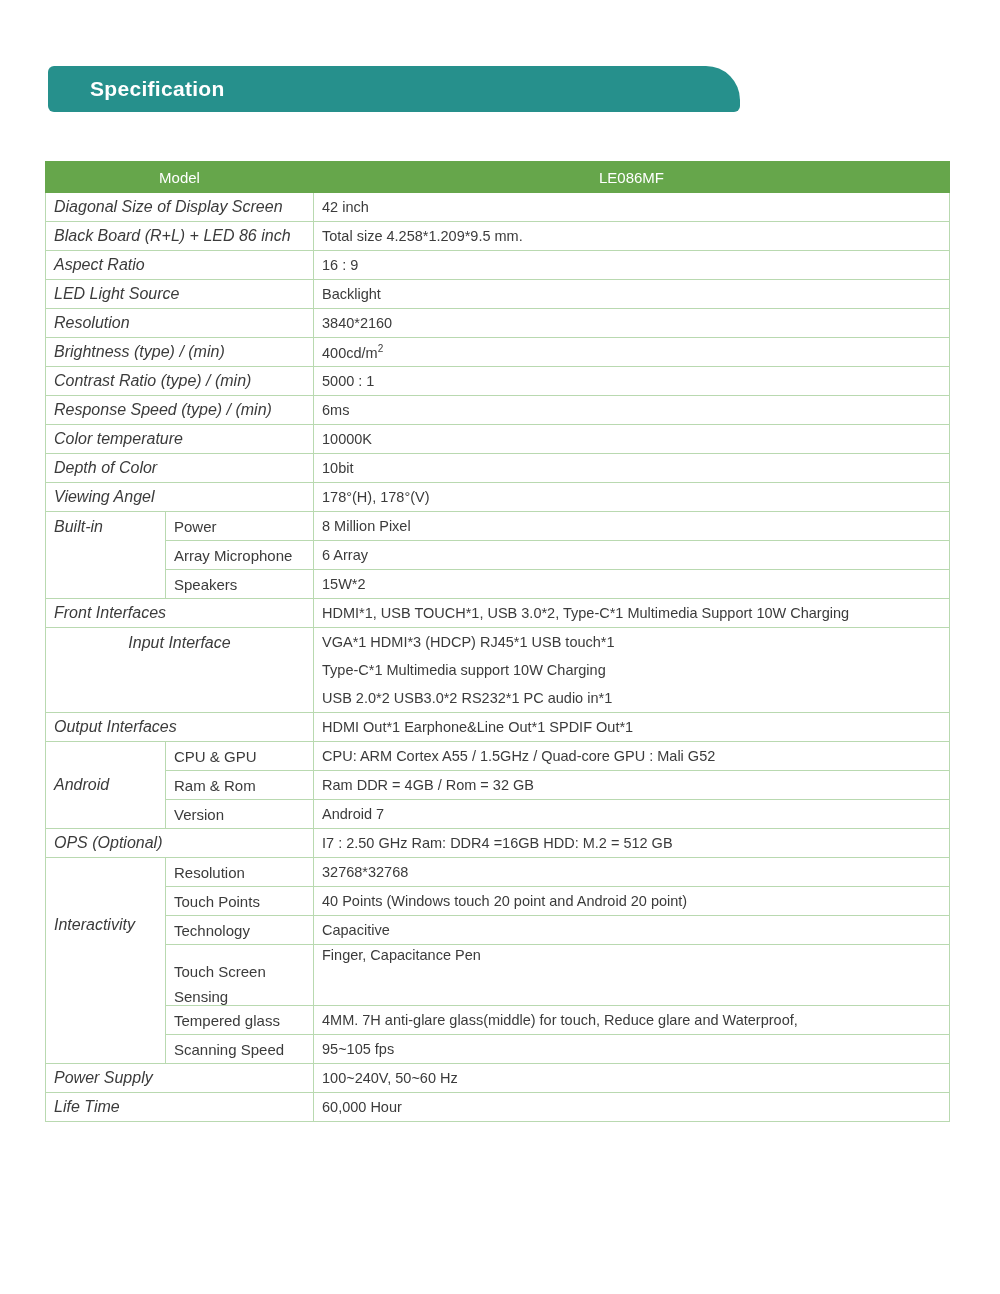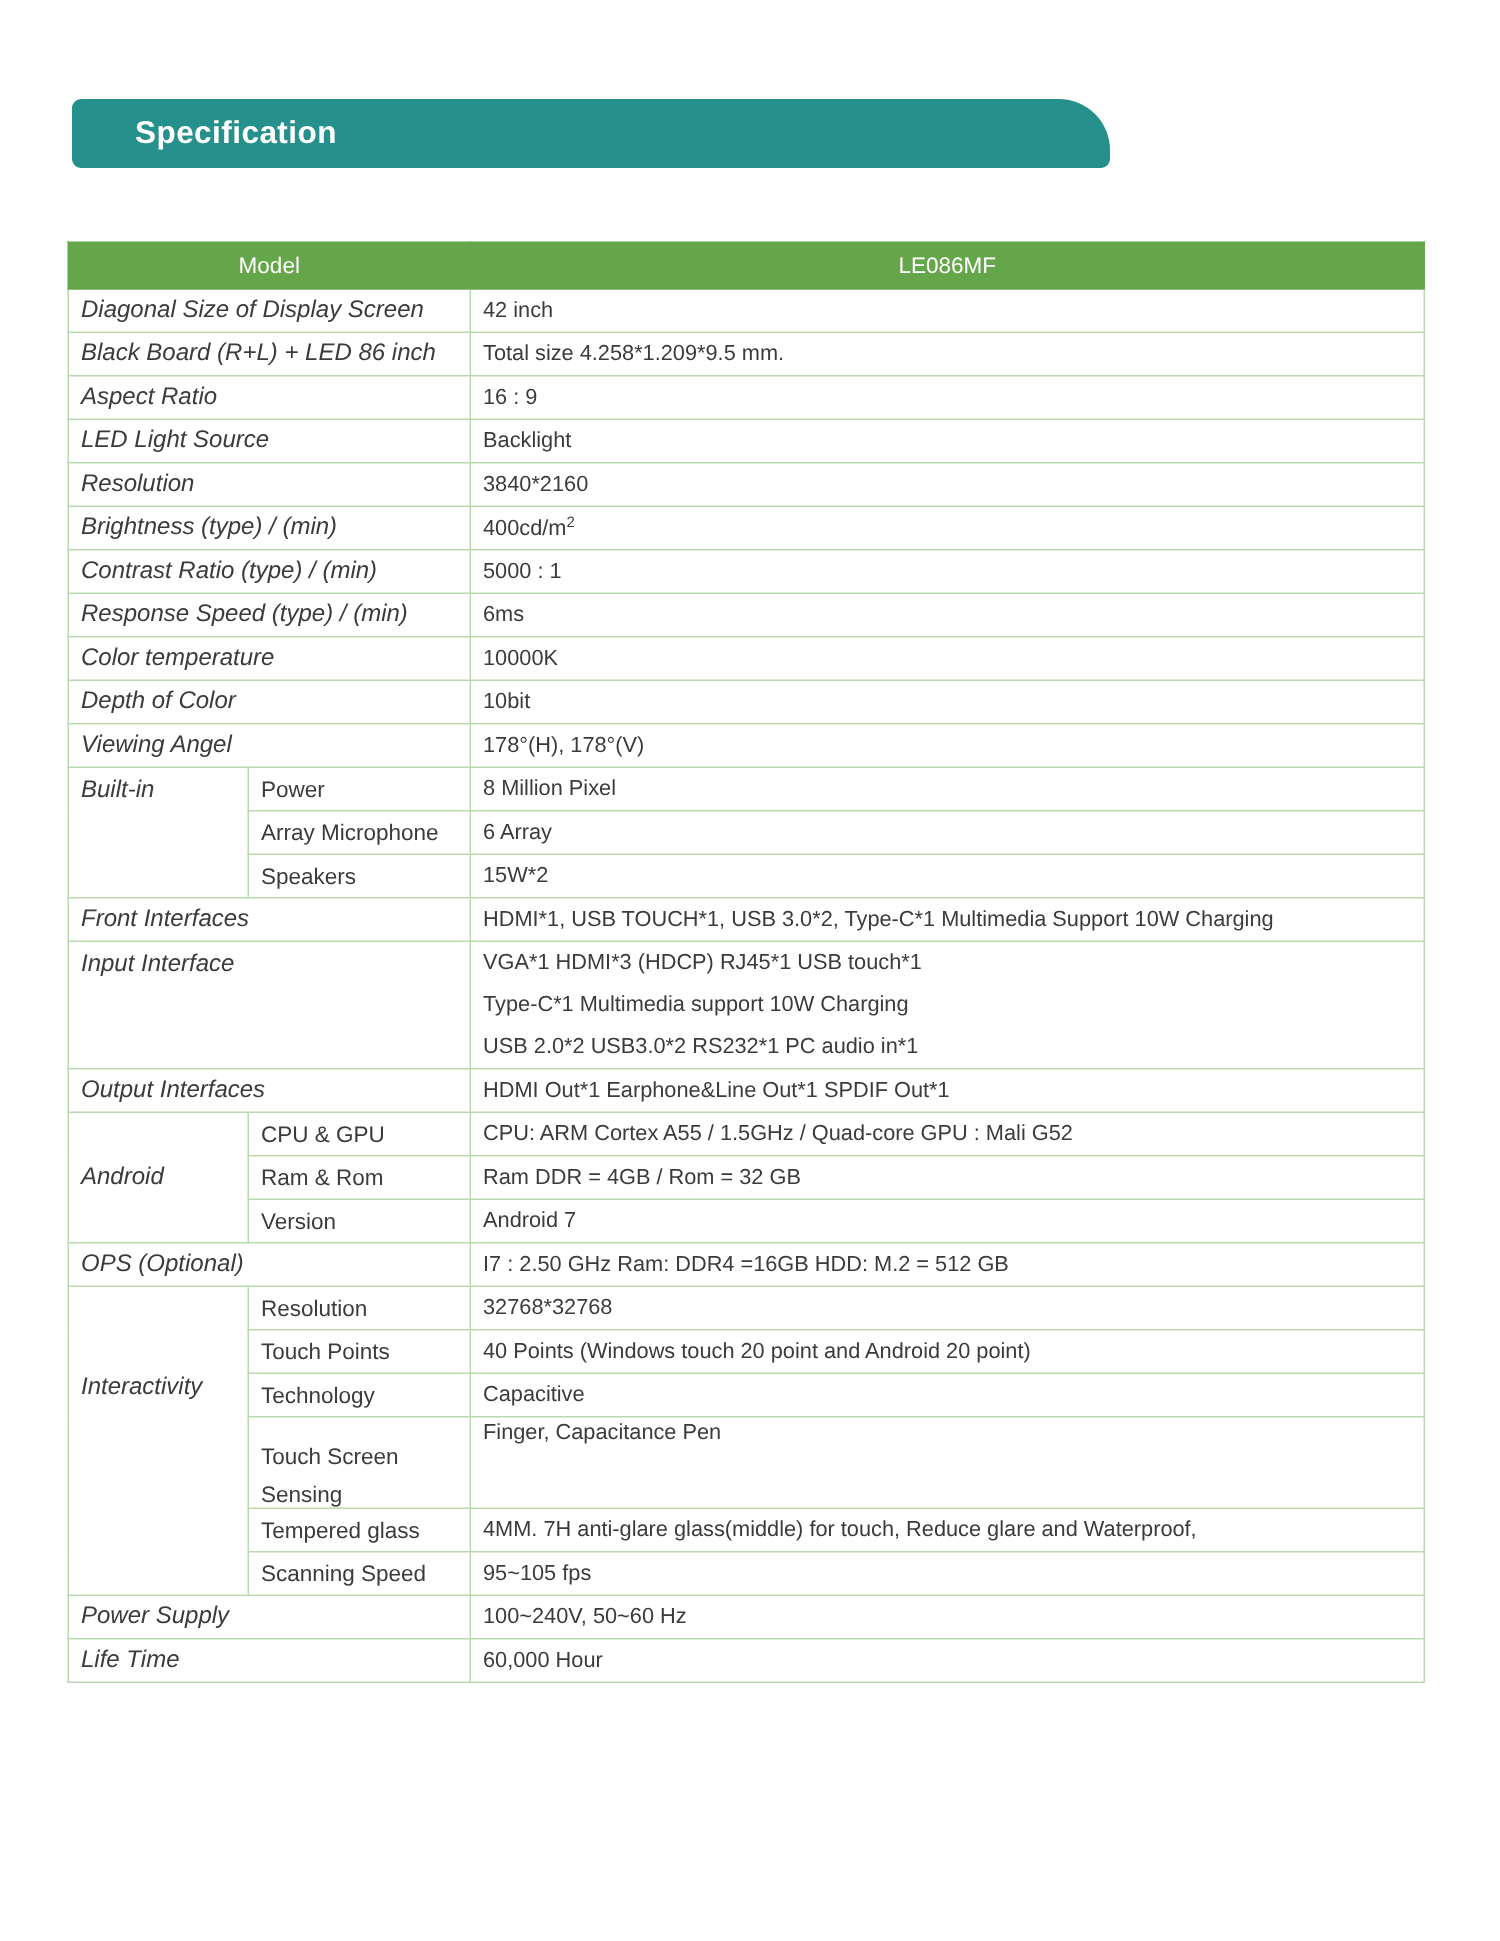--- a/index.html
+++ b/index.html
@@ -168,21 +168,21 @@
       <td class="sub-lbl">Speakers</td>
       <td class="val">15W*2</td>
     </tr>
 
     <tr>
       <td class="lbl" colspan="2">Front Interfaces</td>
       <td class="val">HDMI*1,  USB TOUCH*1,  USB 3.0*2,  Type-C*1 Multimedia Support 10W Charging</td>
     </tr>
 
     <tr>
-      <td class="lbl" colspan="2" style="vertical-align:top; padding-top:6px;">Input Interface</td>
+      <td class="lbl" colspan="2" style="vertical-align:top; padding-top:6px;text-align:center;">Input Interface</td>
       <td class="val val-multi">
         <div>VGA*1  HDMI*3 (HDCP)  RJ45*1  USB touch*1</div>
         <div>Type-C*1 Multimedia support 10W Charging</div>
         <div>USB 2.0*2  USB3.0*2   RS232*1  PC audio in*1</div>
       </td>
     </tr>
 
     <tr>
       <td class="lbl" colspan="2">Output Interfaces</td>
       <td class="val">HDMI Out*1  Earphone&amp;Line Out*1  SPDIF Out*1</td>

